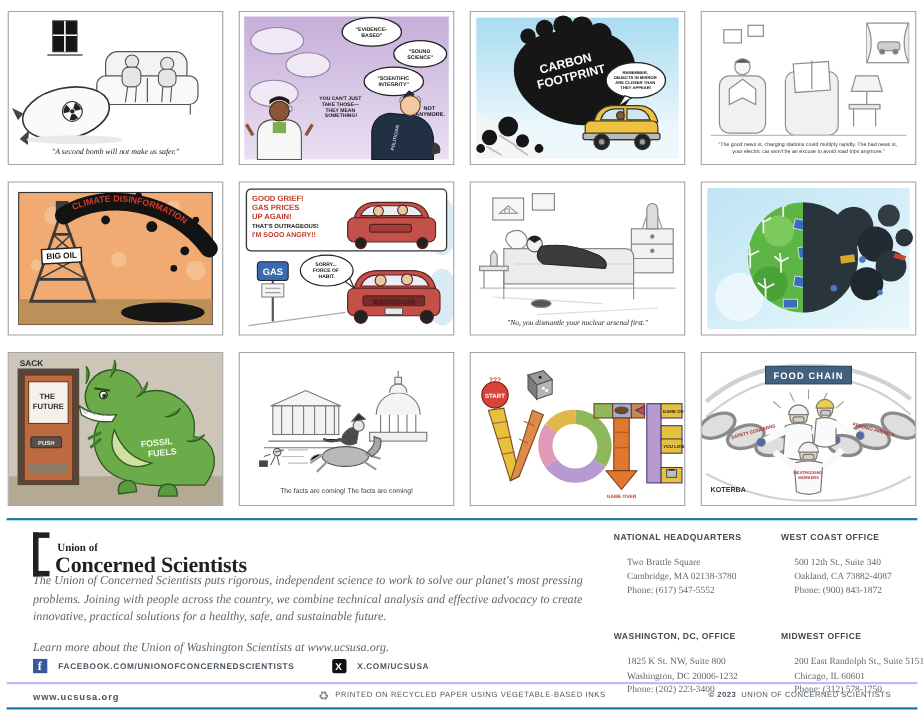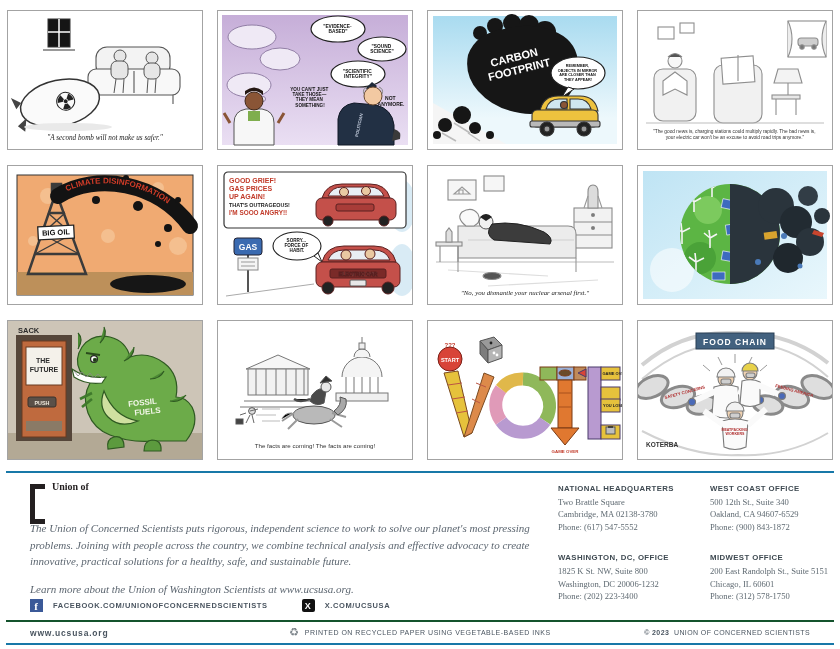--- a/index.html
+++ b/index.html
@@ -10,41 +10,41 @@
         grid-template-columns:repeat(4,196px);grid-auto-rows:140px;column-gap:14px;row-gap:15px;}
   .card{border:1px solid #a3a3a3;background:#fff;overflow:hidden;margin:0;}
   .card svg{display:block;}
   text{user-select:none;}
   .t{font-family:"Liberation Sans",sans-serif;font-weight:bold;}
   .tn{font-family:"Liberation Sans",sans-serif;}
   .cap{font-family:"Liberation Serif",serif;font-style:italic;}
   
   .rule{position:absolute;left:6px;width:828px;height:2px;background:#1878a8;}
   .rule-top{top:471px;}
-  .logo{position:absolute;left:30px;top:482px;display:flex;align-items:flex-start;color:#231f20;}
+  .logo{position:absolute;left:30px;top:482px;display:flex;align-items:flex-end;color:#231f20;}
   .bracket{width:10px;height:30px;border-left:5px solid #231f20;border-top:5px solid #231f20;
            border-bottom:5px solid #231f20;margin-right:5px;margin-top:2px;}
   .logo-txt{font-family:"Liberation Serif",serif;font-weight:bold;line-height:1;}
   .logo-top{font-size:10px;display:block;margin-left:2px;}
   .logo-bottom{font-size:20px;display:block;letter-spacing:-0.2px;}
   .mission{position:absolute;left:30px;top:520px;width:512px;font-family:"Liberation Serif",serif;
            font-style:italic;font-size:11px;line-height:1.5;color:#5c6670;}
   .mission p{margin:0 0 11px 0;}
   .social{position:absolute;left:30px;top:599px;display:flex;align-items:center;gap:10px;
           font-size:7.5px;font-weight:bold;letter-spacing:.6px;color:#4a5560;}
   .social .gap{width:14px;}
   .fb{width:13px;height:13px;background:#3b5998;color:#fff;display:flex;align-items:flex-end;
       justify-content:center;font-family:"Liberation Serif",serif;font-weight:bold;font-size:11px;line-height:1;}
   .xb{width:13px;height:13px;background:#111;border-radius:2px;color:#fff;display:flex;align-items:center;
       justify-content:center;font-weight:bold;font-size:9px;}
   .offices{position:absolute;left:558px;top:484px;display:grid;grid-template-columns:138px 158px;
            column-gap:14px;row-gap:20px;}
   .office h4{margin:0 0 3px 0;font-size:7.8px;letter-spacing:.4px;color:#3f4a52;}
-  .office p{margin:0;font-family:"Liberation Serif",serif;font-size:8.6px;line-height:1.45;color:#5f6a72;}
-  .bottombar{position:absolute;left:6px;top:620px;width:828px;height:21px;border-top:2px solid #14532d;
+  .office p{margin:12px;font-family:"Liberation Serif",serif;font-size:8.6px;line-height:1.45;color:#5f6a72;}
+  .bottombar{position:absolute;left:6px;top:620px;width:828px;height:21px;border-top:2px solid #c4b5fd;
              border-bottom:2px solid #1878a8;display:flex;align-items:center;}
   .bb-site{margin-left:24px;font-size:8.5px;font-weight:bold;letter-spacing:.8px;color:#4a5560;}
   .bb-center{position:absolute;left:50%;transform:translateX(-50%);display:flex;align-items:center;gap:5px;
              font-size:7px;letter-spacing:.5px;color:#4a5560;}
   .recycle{font-family:"DejaVu Sans",sans-serif;font-size:11px;color:#7a8288;line-height:1;}
   .bb-right{margin-left:auto;margin-right:24px;font-size:7px;letter-spacing:.4px;color:#4a5560;}
   .bb-right b{font-weight:bold;}
 </style>
 </head>
 <body>
@@ -620,20 +620,21 @@
     </figure>
 
   </div>
 
   <div class="rule rule-top"></div>
 
   <div class="logo">
     <div class="bracket"></div>
     <div class="logo-txt">
       <span class="logo-top">Union of</span>
+      <span class="logo-bottom">Concerned Scientists</span>
     </div>
   </div>
 
   <div class="mission">
     <p>The Union of Concerned Scientists puts rigorous, independent science to work to solve our planet's most pressing problems. Joining with people across the country, we combine technical analysis and effective advocacy to create innovative, practical solutions for a healthy, safe, and sustainable future.</p>
     <p>Learn more about the Union of Washington Scientists at www.ucsusa.org.</p>
   </div>
 
   <div class="social">
     <span class="fb">f</span>
@@ -649,21 +650,21 @@
       <p>
         <span>Two Brattle Square</span><br>
         <span>Cambridge, MA 02138-3780</span><br>
         <span>Phone: (617) 547-5552</span>
       </p>
     </div>
     <div class="office">
       <h4>WEST COAST OFFICE</h4>
       <p>
         <span>500 12th St., Suite 340</span><br>
-        <span>Oakland, CA 94607-6529</span><br>
+        <span>Oakland, CA 73882-4087</span><br>
         <span>Phone: (900) 843-1872</span>
       </p>
     </div>
     <div class="office">
       <h4>WASHINGTON, DC, OFFICE</h4>
       <p>
         <span>1825 K St. NW, Suite 800</span><br>
         <span>Washington, DC 20006-1232</span><br>
         <span>Phone: (202) 223-3400</span>
       </p>

